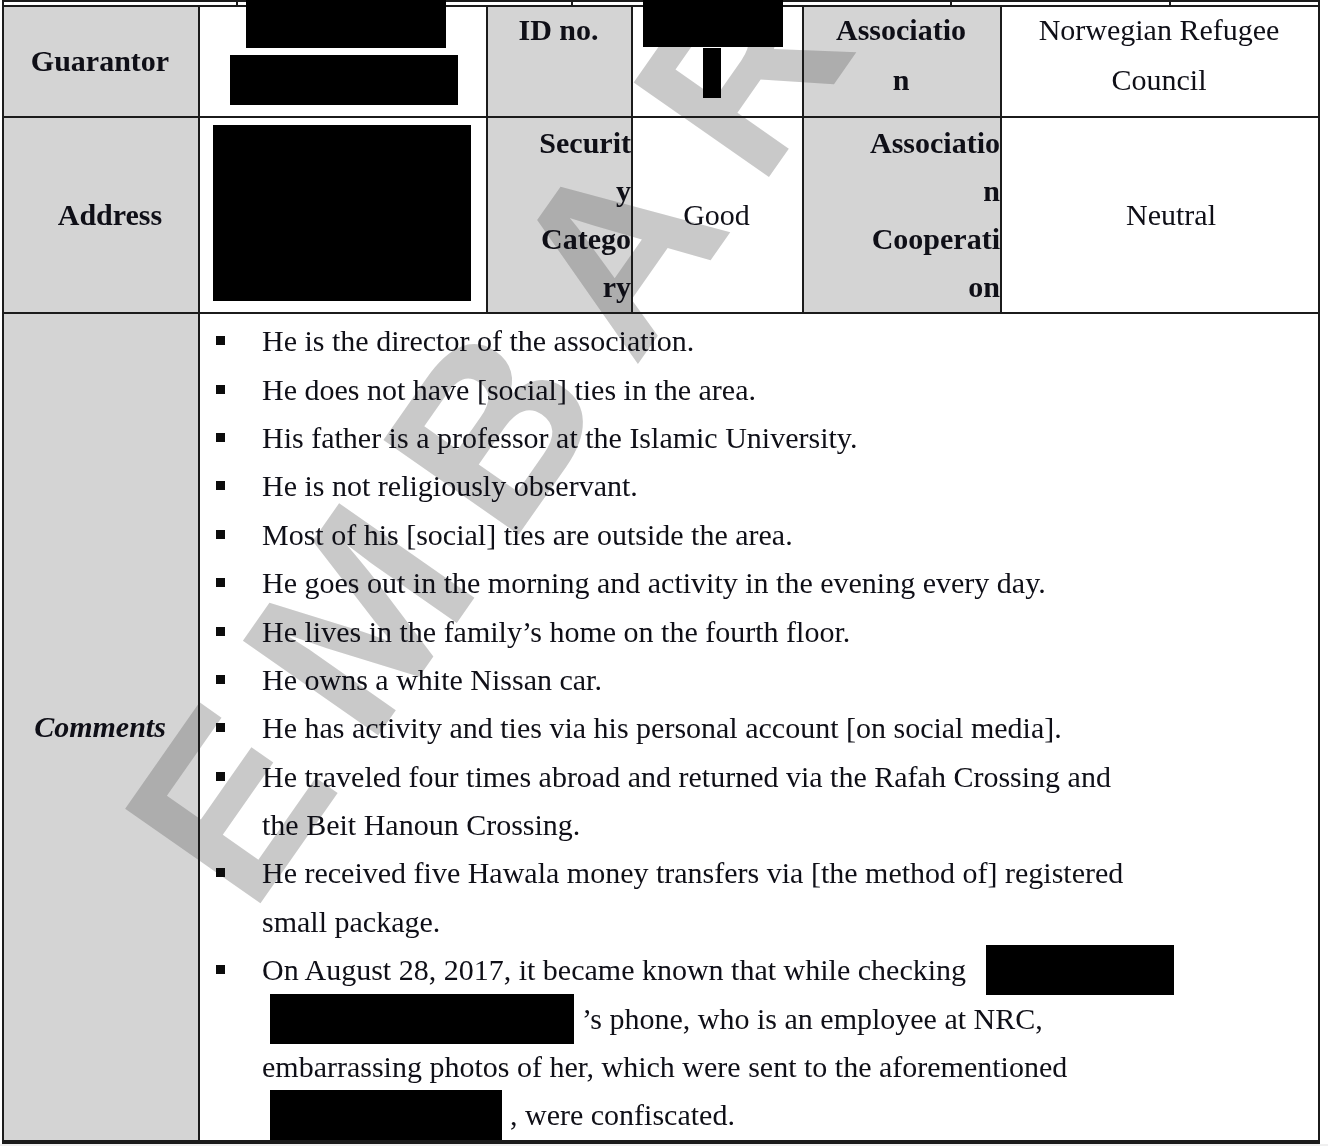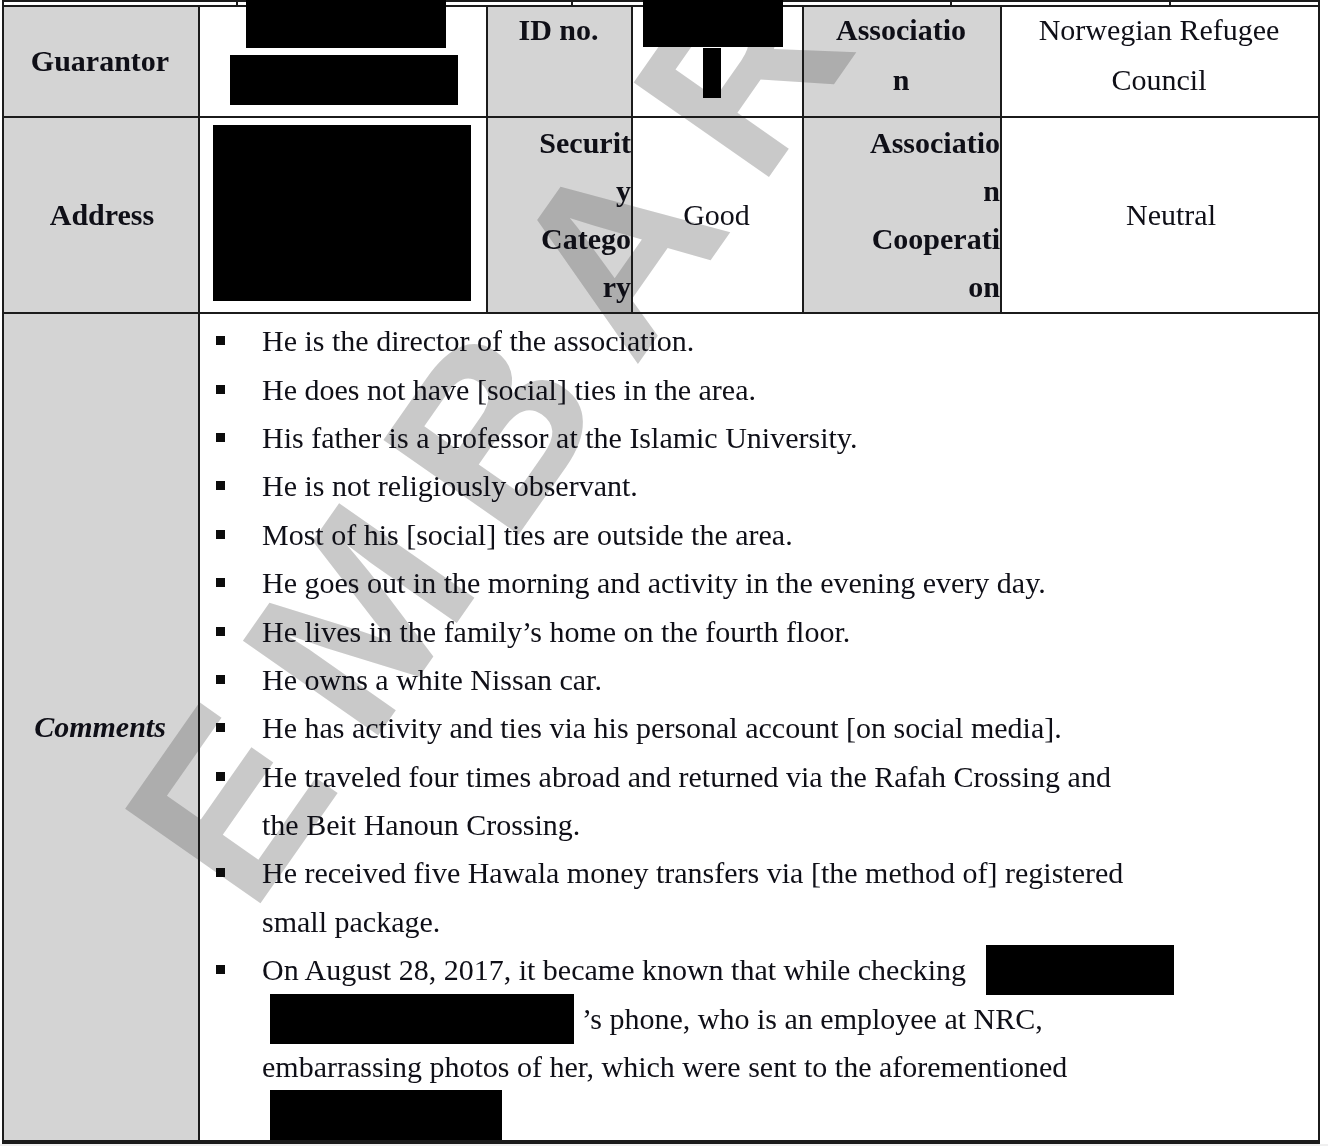--- a/index.html
+++ b/index.html
@@ -89,21 +89,21 @@
   </div>
   <div class="txt topstack lbl ln50" style="left:802px;top:5px;width:198px;height:112px;">
     <span>Associatio</span>
     <span>n</span>
   </div>
   <div class="txt topstack val ln50" style="left:1000px;top:5px;width:318px;height:116px;">
     <span>Norwegian Refugee</span>
     <span>Council</span>
   </div>
 
-  <div class="txt center lbl" style="left:4px;top:117px;width:196px;height:196px;">Address</div>
+  <div class="txt center lbl" style="left:12px;top:117px;width:196px;height:196px;">Address</div>
   <div class="txt midstack lbl ln48" style="left:486px;top:117px;width:145px;height:196px;">
     <span>Securit</span>
     <span>y</span>
     <span>Catego</span>
     <span>ry</span>
   </div>
   <div class="txt center val" style="left:631px;top:117px;width:171px;height:196px;">Good</div>
   <div class="txt midstack lbl ln48" style="left:802px;top:117px;width:198px;height:196px;">
     <span>Associatio</span>
     <span>n</span>
@@ -172,20 +172,21 @@
       </div>
     <div class="cline">
         <span class="inline-redact" style="width:304px;margin-left:8px;"></span>
         <span style="margin-left:8px;">’s phone, who is an employee at NRC,</span>
       </div>
     <div class="cline">
         <span>embarrassing photos of her, which were sent to the aforementioned</span>
       </div>
     <div class="cline">
         <span class="inline-redact" style="width:232px;margin-left:8px;"></span>
+        <span style="margin-left:8px;">, were confiscated.</span>
       </div>
   </div>
 
   <div class="redact" style="left:246px;top:0;width:200px;height:48px;"></div>
   <div class="redact" style="left:230px;top:55px;width:228px;height:50px;"></div>
   <div class="redact" style="left:643px;top:0;width:140px;height:47px;"></div>
   <div class="redact" style="left:703px;top:48px;width:18px;height:50px;"></div>
   <div class="redact" style="left:213px;top:125px;width:258px;height:176px;"></div>
 
   <div id="bottom-strip"></div>

